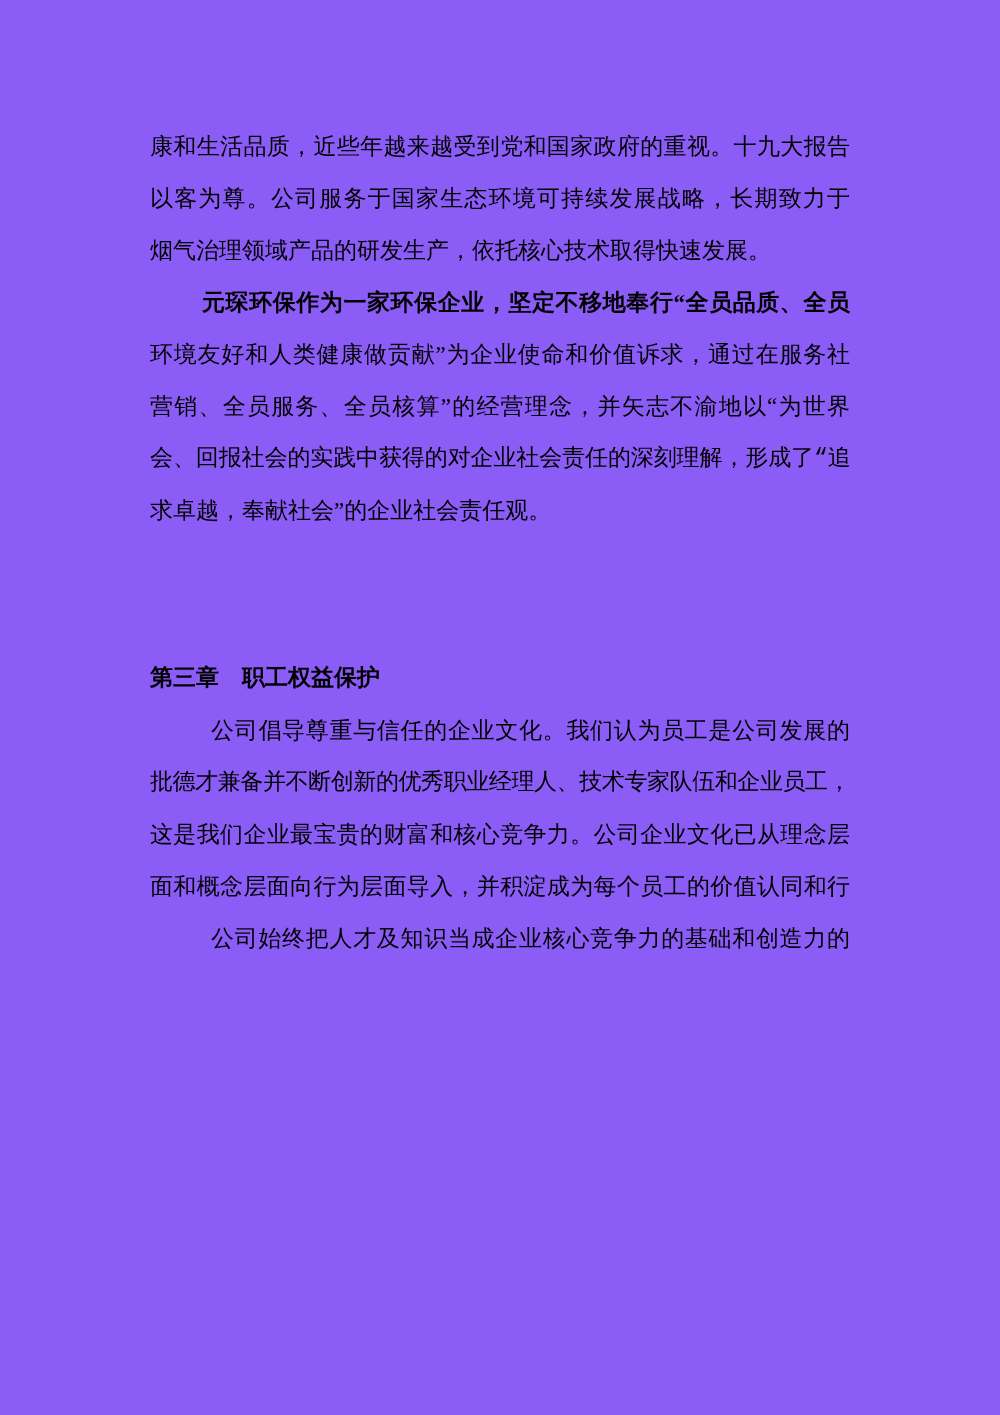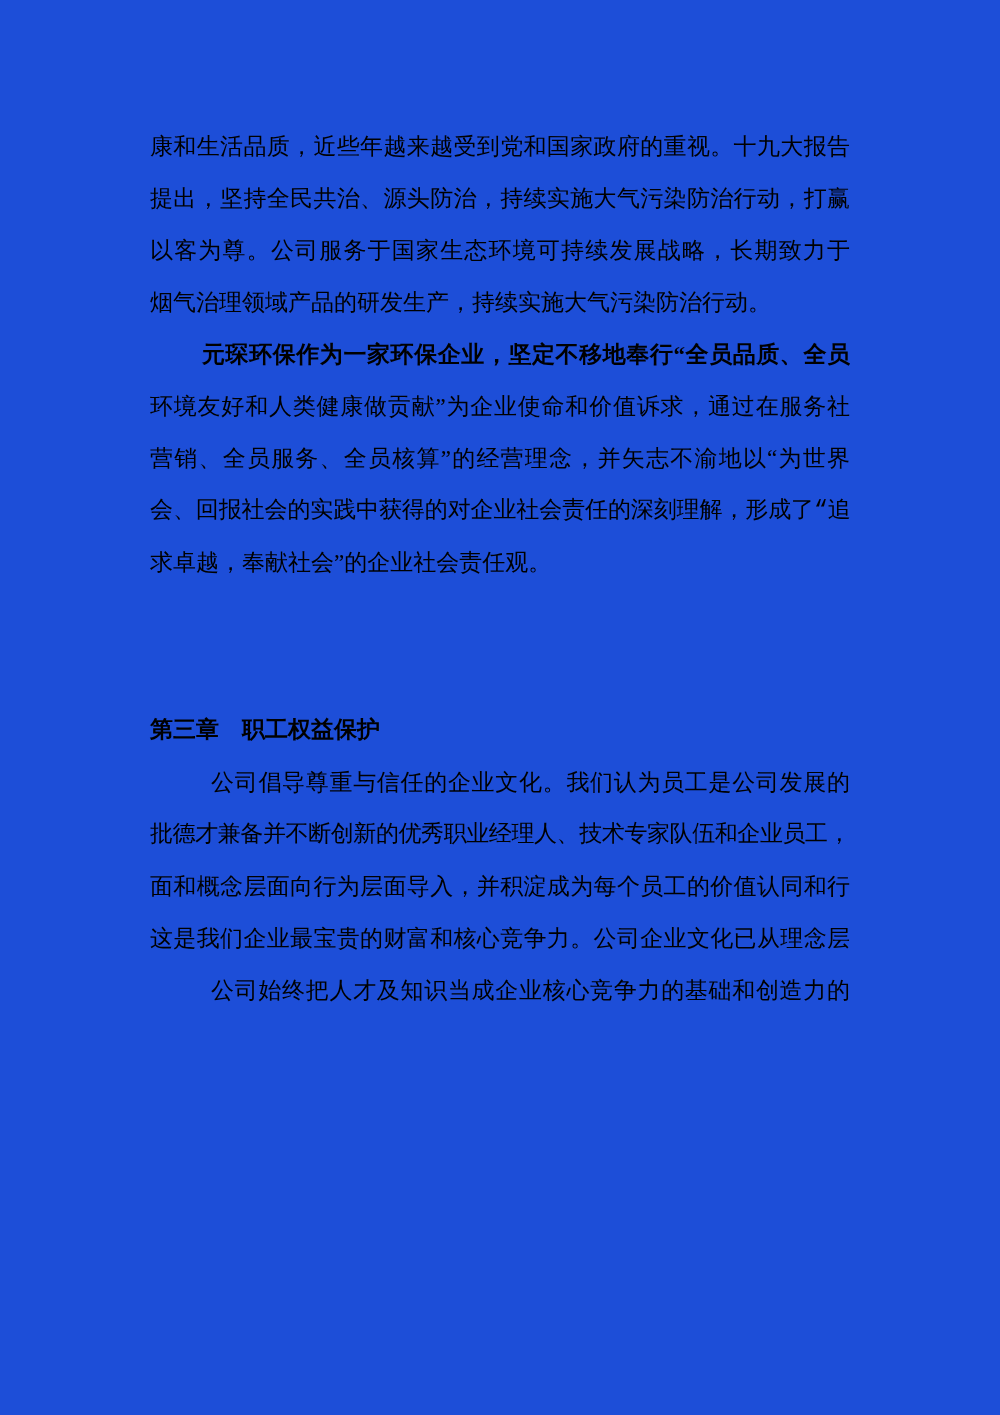--- a/index.html
+++ b/index.html
@@ -1,20 +1,20 @@
 <!DOCTYPE html>
 <html><head>
 <meta charset="utf-8">
 <style>
   html, body { margin: 0; padding: 0; }
   .page {
     position: relative;
     width: 1000px;
     height: 1415px;
-    background: #1d4ed8;
+    background: #8b5cf6;
     overflow: hidden;
     font-family: "Liberation Serif", "DejaVu Serif", serif;
   }
   .content {
     position: absolute;
     left: 150px;
     top: 121px;
     width: 700px;
     color: #000000;
   }
@@ -43,45 +43,44 @@
   .gap-2 { height: 59px; }
 </style>
 </head>
 <body>
 
 <div class="page">
   <div class="content">
 
     <section>
       <div class="line just">康和生活品质，近些年越来越受到党和国家政府的重视。十九大报告</div>
-      <div class="line just">提出，坚持全民共治、源头防治，持续实施大气污染防治行动，打赢</div>
       <div class="line just">以客为尊。公司服务于国家生态环境可持续发展战略，长期致力于</div>
-      <div class="line">烟气治理领域产品的研发生产，持续实施大气污染防治行动。</div>
+      <div class="line">烟气治理领域产品的研发生产，依托核心技术取得快速发展。</div>
     </section>
 
     <section>
       <div class="line just ind-a">元琛环保作为一家环保企业，坚定不移地奉行“全员品质、全员</div>
       <div class="line just">环境友好和人类健康做贡献”为企业使命和价值诉求，通过在服务社</div>
       <div class="line just">营销、全员服务、全员核算”的经营理念，并矢志不渝地以“为世界</div>
       <div class="line just tight">会、回报社会的实践中获得的对企业社会责任的深刻理解，形成了“追</div>
       <div class="line">求卓越，奉献社会”的企业社会责任观。</div>
     </section>
 
     <div class="gap-1"></div>
 
 
     <div class="gap-2"></div>
 
     <div class="line heading">第三章　职工权益保护</div>
 
     <section>
       <div class="line just ind-b">公司倡导尊重与信任的企业文化。我们认为员工是公司发展的</div>
       <div class="line just tight">批德才兼备并不断创新的优秀职业经理人、技术专家队伍和企业员工，</div>
+      <div class="line just">这是我们企业最宝贵的财富和核心竞争力。公司企业文化已从理念层</div>
       <div class="line just">面和概念层面向行为层面导入，并积淀成为每个员工的价值认同和行</div>
-      <div class="line just">这是我们企业最宝贵的财富和核心竞争力。公司企业文化已从理念层</div>
     </section>
 
     <section>
       <div class="line just ind-b">公司始终把人才及知识当成企业核心竞争力的基础和创造力的</div>
     </section>
 
   </div>
 </div>
 
 </body></html>

